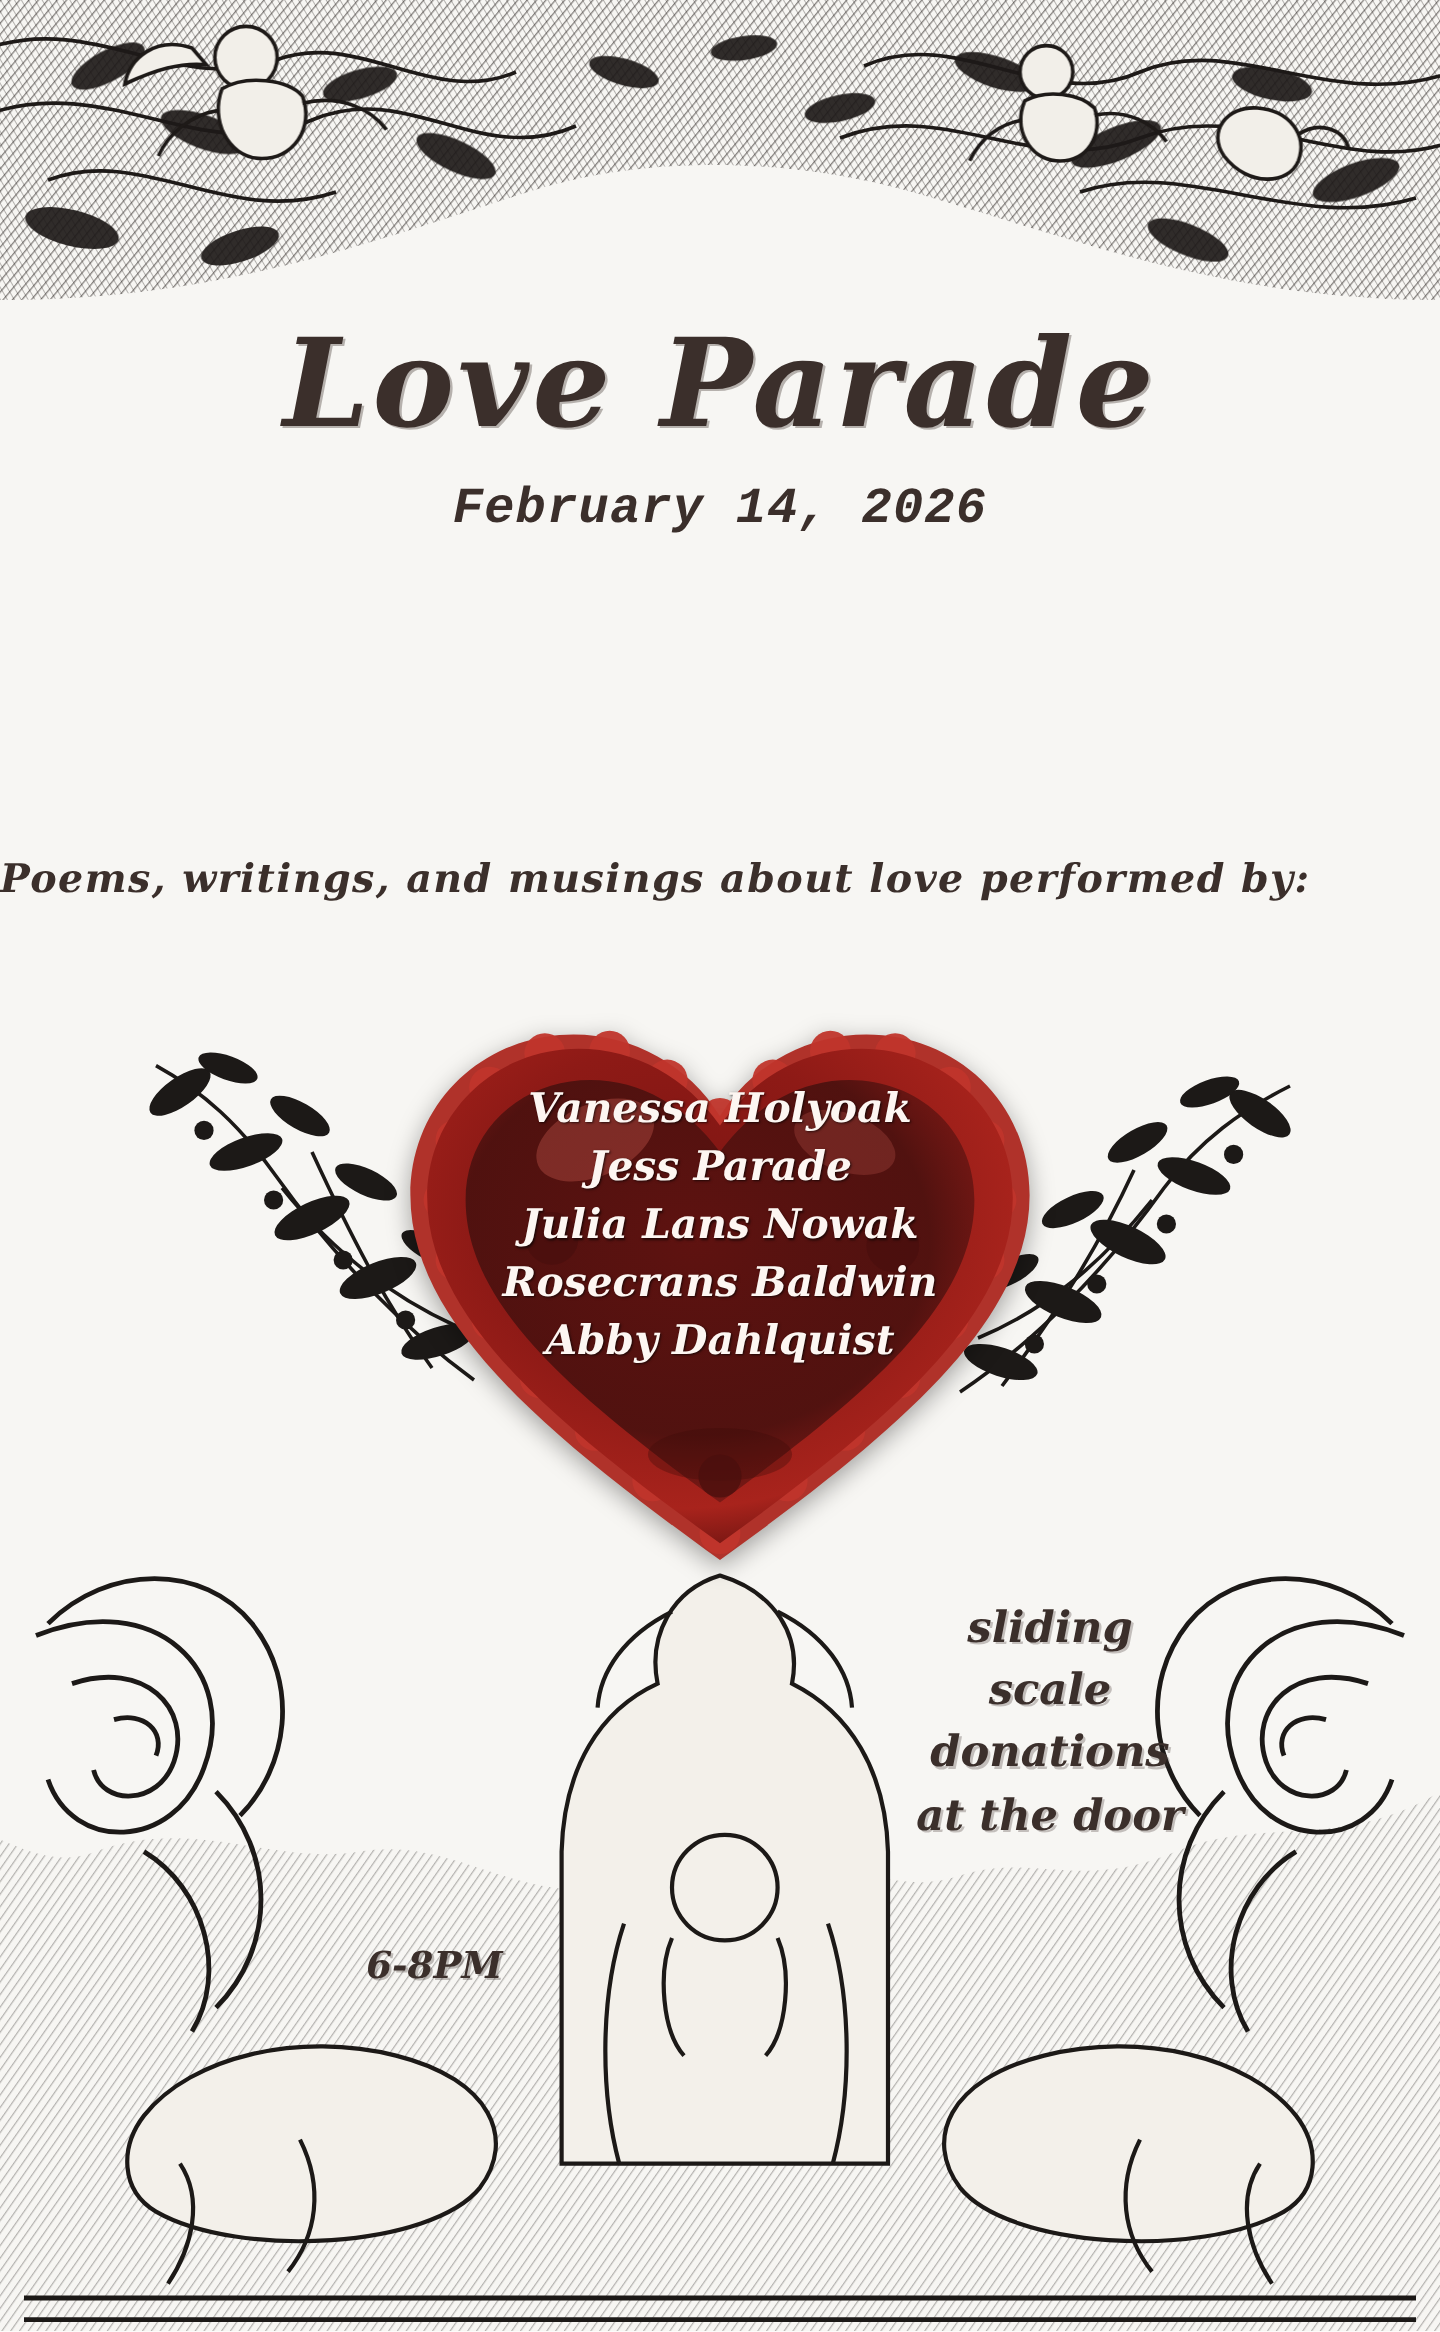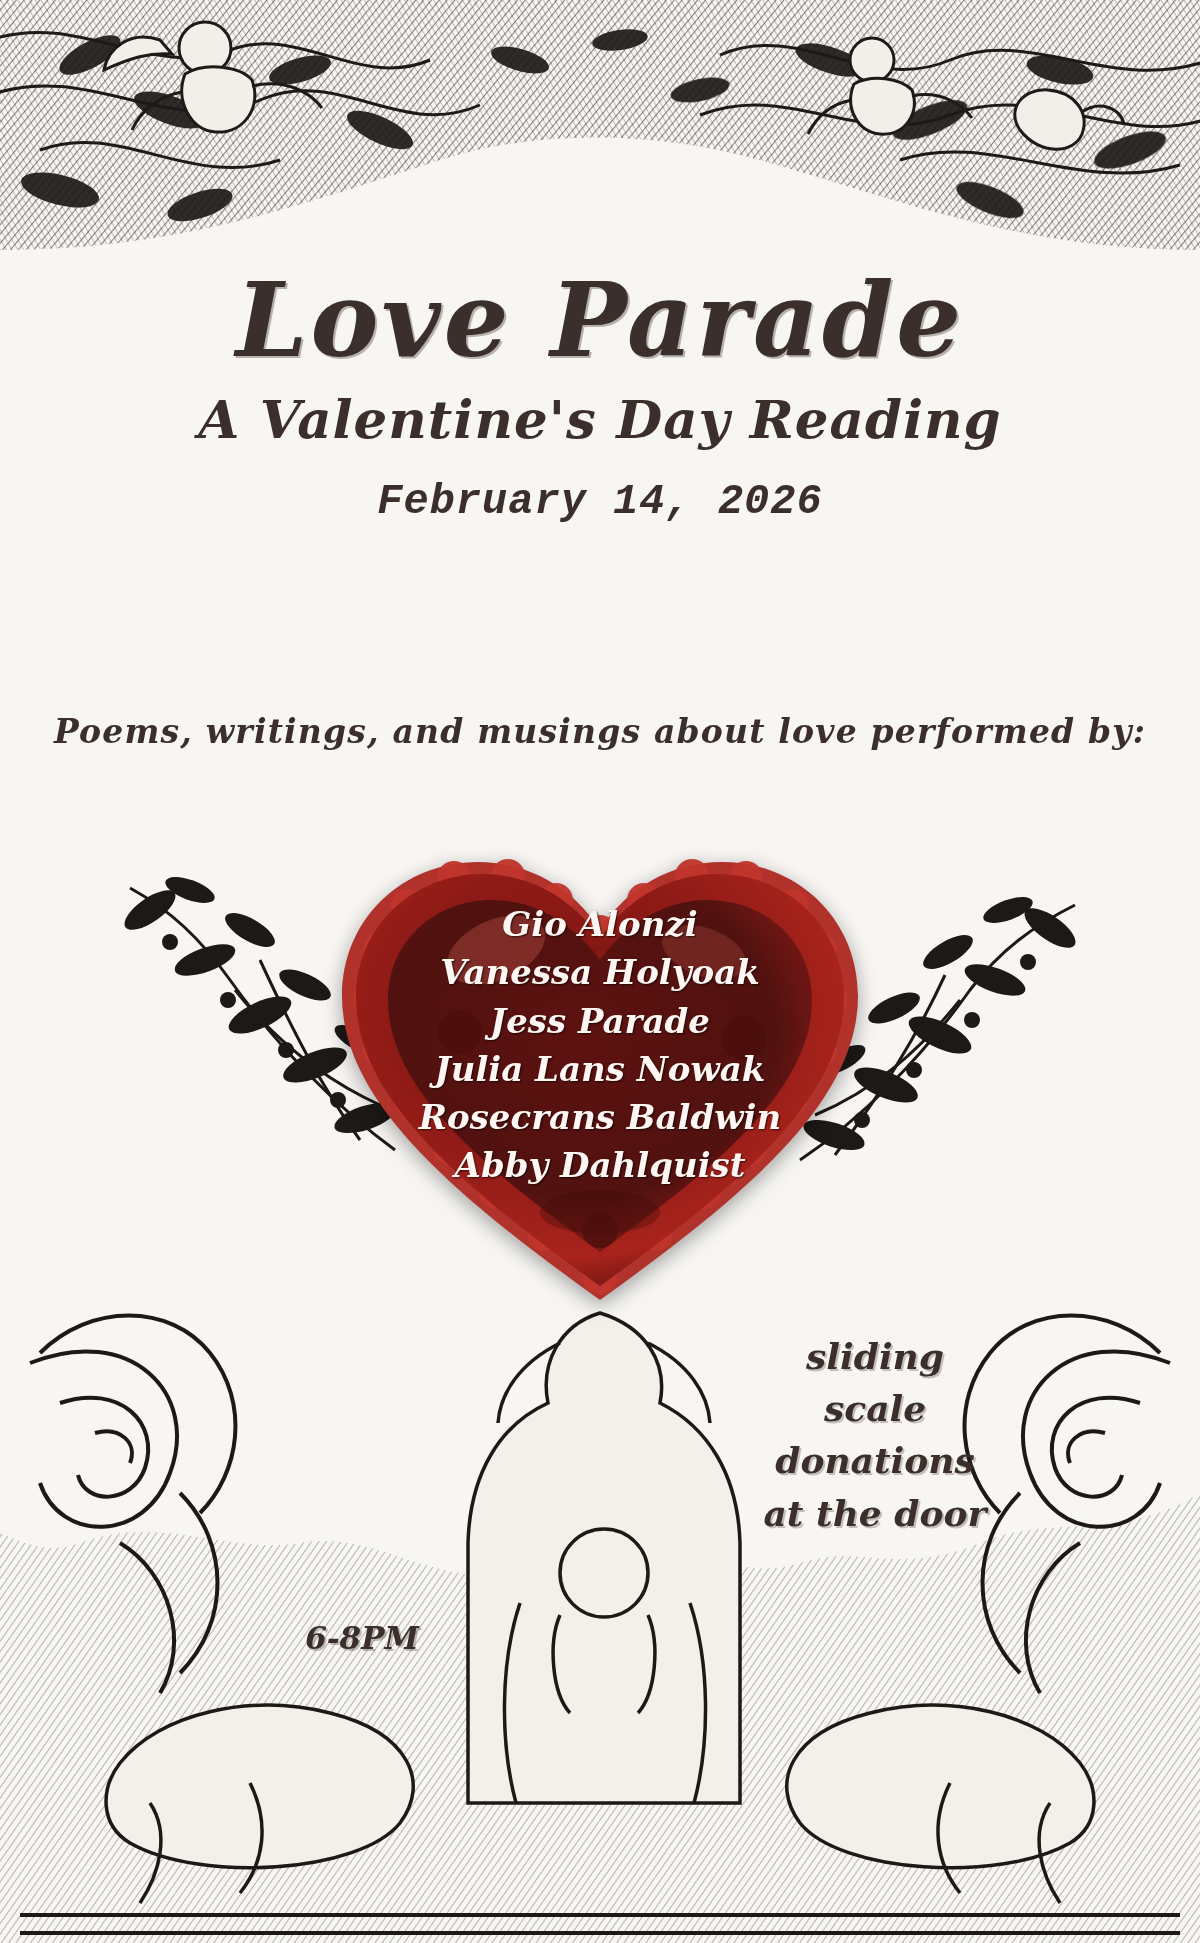--- a/index.html
+++ b/index.html
@@ -79,21 +79,20 @@
     font-size: 42px;
     color: #3b2f2b;
     margin-top: 28px;
     letter-spacing: 1px;
   }
   .performed-by {
     position: absolute;
     top: 712px;
     left: 0;
     width: 1200px;
-    text-align: center;
     font-family: "DejaVu Serif", serif;
     font-style: italic;
     font-weight: 700;
     font-size: 33px;
     color: #3b2f2b;
     letter-spacing: 1.2px;
   }
 
   
   .heart-area {
@@ -236,21 +235,20 @@
 
       <g fill="#f2efe9" stroke="#1e1a18" stroke-width="3">
         <path d="M1020,130 C1006,110 1022,88 1048,90 C1074,92 1090,112 1082,134 C1074,154 1040,156 1020,130 Z"></path>
         <path d="M1082,112 C1100,100 1120,108 1124,124" fill="none"></path>
       </g>
     </g>
   </svg>
 
   <div class="headline-wrap">
     <div class="title-main">Love Parade</div>
-    <div class="title-sub">A Valentine's Day Reading</div>
     <div class="title-date">February 14, 2026</div>
   </div>
 
   <div class="performed-by">Poems, writings, and musings about love performed by:</div>
 
   <svg class="engrave leaf-left" viewBox="0 0 300 330">
     <g stroke="#1c1917" fill="none" stroke-width="3">
       <path d="M285,300 C230,260 170,200 120,130 C90,88 60,60 20,38"></path>
       <path d="M250,290 C210,235 180,175 150,110"></path>
       <path d="M270,255 C215,230 165,190 125,140"></path>
@@ -406,21 +404,20 @@
       <ellipse cx="300" cy="412" rx="60" ry="22" fill="#3c0b0a" opacity="0.35"></ellipse>
 
       <g fill="#4a0f0d" opacity="0.75">
         <circle cx="160" cy="232" r="22"></circle>
         <circle cx="444" cy="238" r="22"></circle>
         <circle cx="300" cy="430" r="18"></circle>
       </g>
     </svg>
 
     <div class="performer-list">
-      <div>Gio Alonzi</div>
       <div>Vanessa Holyoak</div>
       <div>Jess Parade</div>
       <div>Julia Lans Nowak</div>
       <div>Rosecrans Baldwin</div>
       <div>Abby Dahlquist</div>
     </div>
   </div>
 
 
   <div class="time">6-8PM</div>

